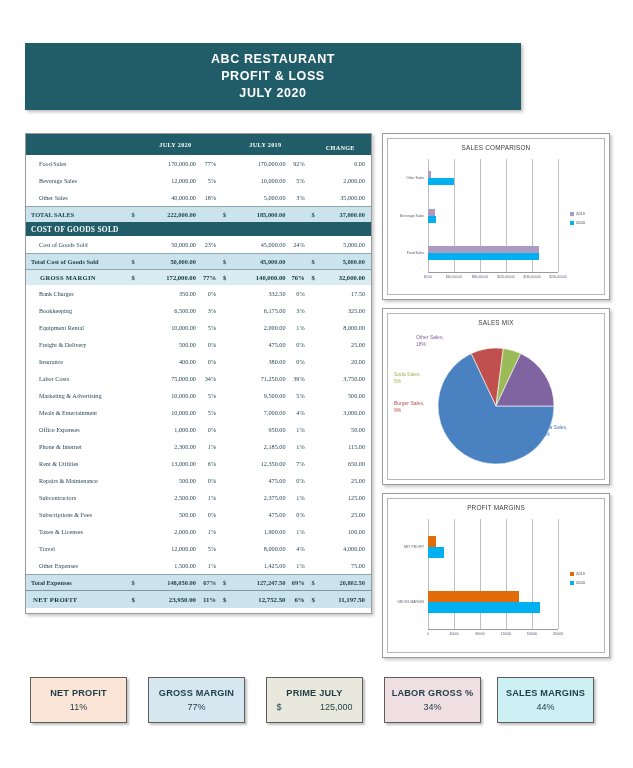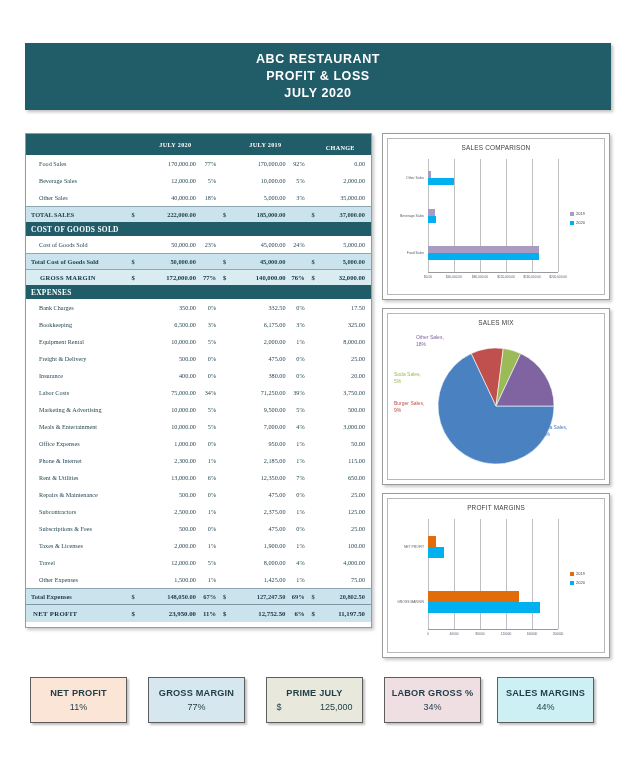--- a/index.html
+++ b/index.html
@@ -18,21 +18,21 @@
   .page {
     position: absolute;
     left: 0; top: 0;
     width: 633px; height: 768px;
   }
 
   
   .banner {
     position: absolute;
     left: 25px; top: 43px;
-    width: 586px; height: 67px;
+    width: 496px; height: 67px;
     background: #215c69;
     display: flex;
     flex-direction: column;
     align-items: center;
     justify-content: center;
     box-shadow: 2px 2px 3px rgba(0,0,0,0.25);
   }
   .banner div {
     color: #ffffff;
     font-family: "Liberation Sans", sans-serif;
@@ -352,23 +352,20 @@
           <tr class="gross subtotal">
             <td class="lbl">GROSS MARGIN</td>
             <td class="cur">$</td>
             <td class="num">172,000.00</td>
             <td class="pct">77%</td>
             <td class="cur">$</td>
             <td class="num">140,000.00</td>
             <td class="pct">76%</td>
             <td class="cur">$</td>
             <td class="chg">32,000.00</td>
-          </tr>
-          <tr class="section">
-            <td colspan="9">EXPENSES</td>
           </tr>
           <tr class="item">
             <td class="lbl">Bank Charges</td>
             <td class="cur"></td>
             <td class="num">350.00</td>
             <td class="pct">0%</td>
             <td class="cur"></td>
             <td class="num">332.50</td>
             <td class="pct">0%</td>
             <td class="cur"></td>

